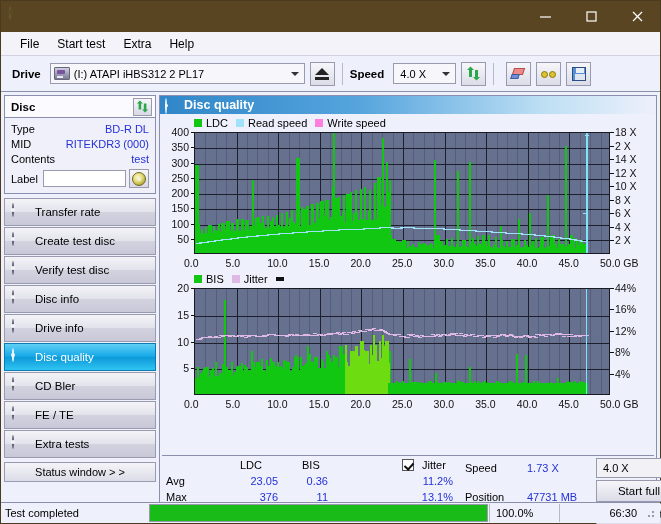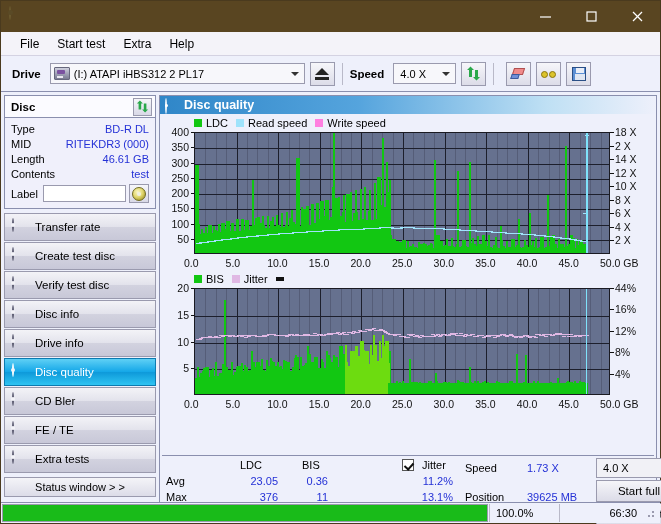--- a/index.html
+++ b/index.html
@@ -335,24 +335,20 @@
           </span>
         </div>
         <div class="grp-body">
           <div class="row">
             <span class="k">Type</span>
             <span class="v">BD-R DL</span>
           </div>
           <div class="row">
             <span class="k">MID</span>
             <span class="v">RITEKDR3 (000)</span>
-          </div>
-          <div class="row">
-            <span class="k">Length</span>
-            <span class="v">46.61 GB</span>
           </div>
           <div class="row">
             <span class="k">Contents</span>
             <span class="v">test</span>
           </div>
           <div class="lblrow">
             <span class="k">Label</span>
             <span class="label-input"></span>
             <span class="cdbtn">
               <span class="cd-glyph"></span>
@@ -1905,37 +1901,38 @@
           <span class="st b" style="left:126px;top:35px;width:40px;text-align:right;">11</span>
           <span class="st b" style="left:236px;top:35px;width:55px;text-align:right;">13.1%</span>
 
           <span class="st" style="left:4px;top:51px;">Total</span>
           <span class="st b" style="left:54px;top:51px;width:62px;text-align:right;">17603664</span>
           <span class="st b" style="left:118px;top:51px;width:48px;text-align:right;">271943</span>
 
           <span class="st" style="left:303px;top:6px;">Speed</span>
           <span class="st b" style="left:365px;top:6px;">1.73 X</span>
           <span class="st" style="left:303px;top:35px;">Position</span>
-          <span class="st b" style="left:365px;top:35px;">39625 MB</span>
+          <span class="st b" style="left:365px;top:35px;">47731 MB</span>
           <span class="st" style="left:303px;top:51px;">Samples</span>
           <span class="st b" style="left:365px;top:51px;">760002</span>
 
           <span class="scombo" style="left:434px;top:2px;width:86px;">
             <span>4.0 X</span>
 
           </span>
           <span class="sbtn" style="left:434px;top:24px;width:86px;height:22px;">Start full</span>
           <span class="sbtn" style="left:434px;top:47px;width:86px;height:22px;">Start part</span>
         </div>
 
       </div>
     </div>
   </div>
 
   <div class="statusbar">
+    <span class="sb-cell sb-text">Test completed</span>
     <span class="sb-prog">
       <span class="fill" id="prog-fill" style="width: 100%;"></span>
     </span>
     <span class="sb-cell sb-pct">100.0%</span>
     <span class="sb-cell sb-time">66:30</span>
     <span class="grip"></span>
   </div>
 
 </div>
 

